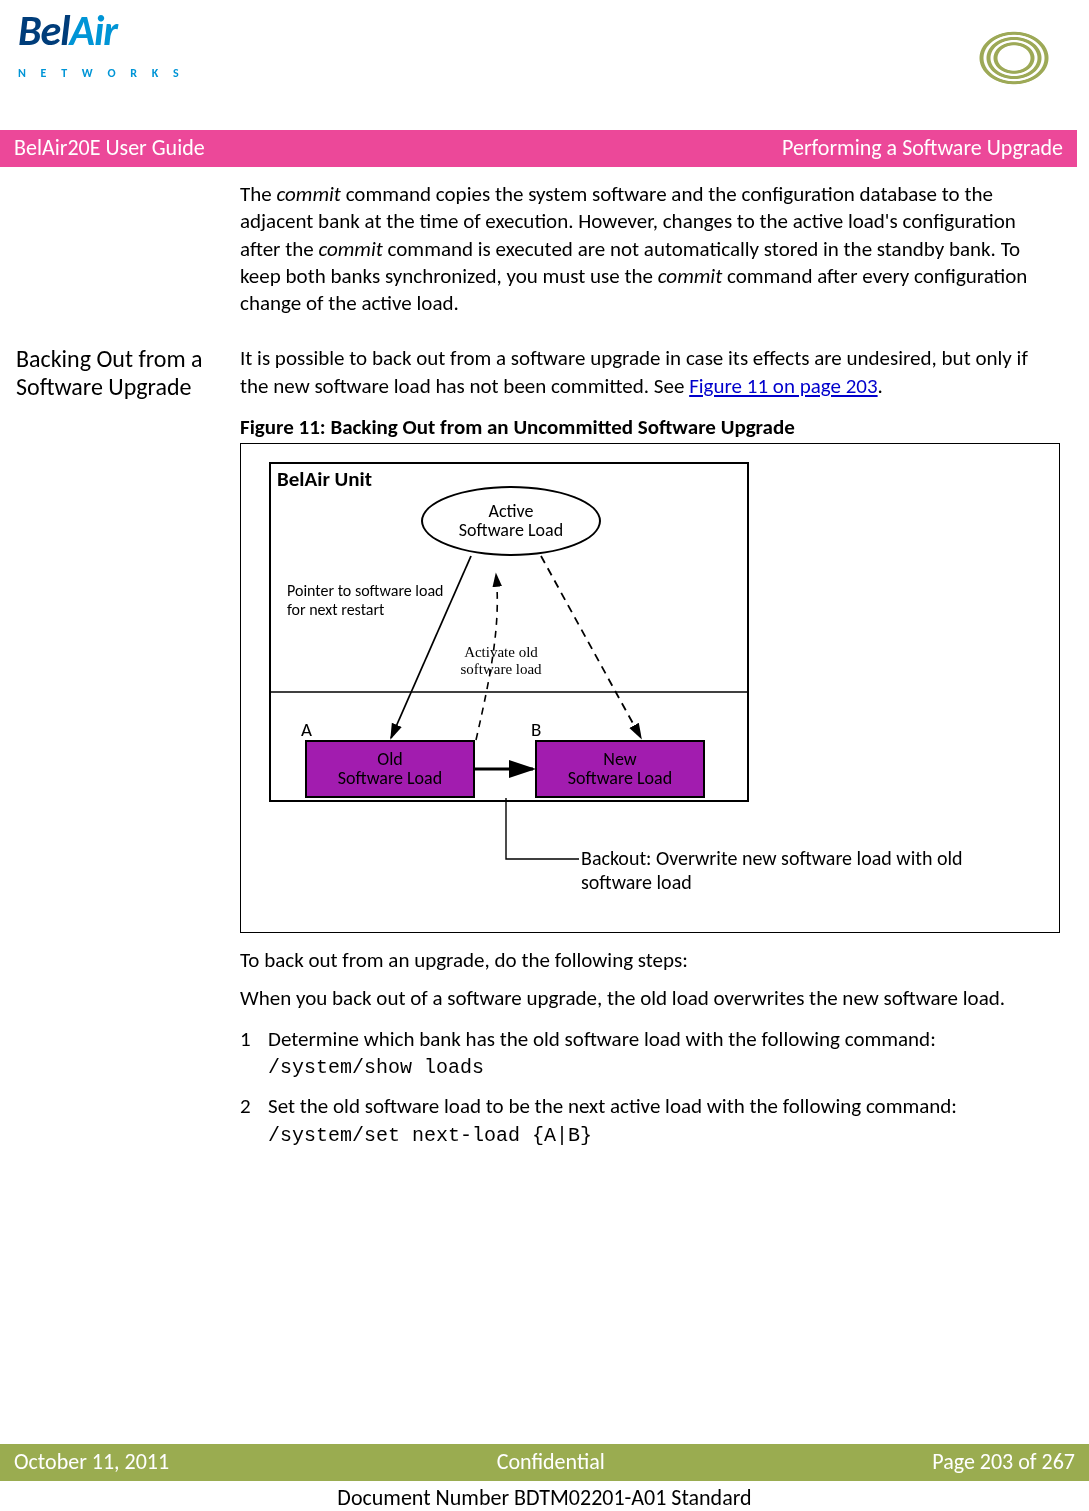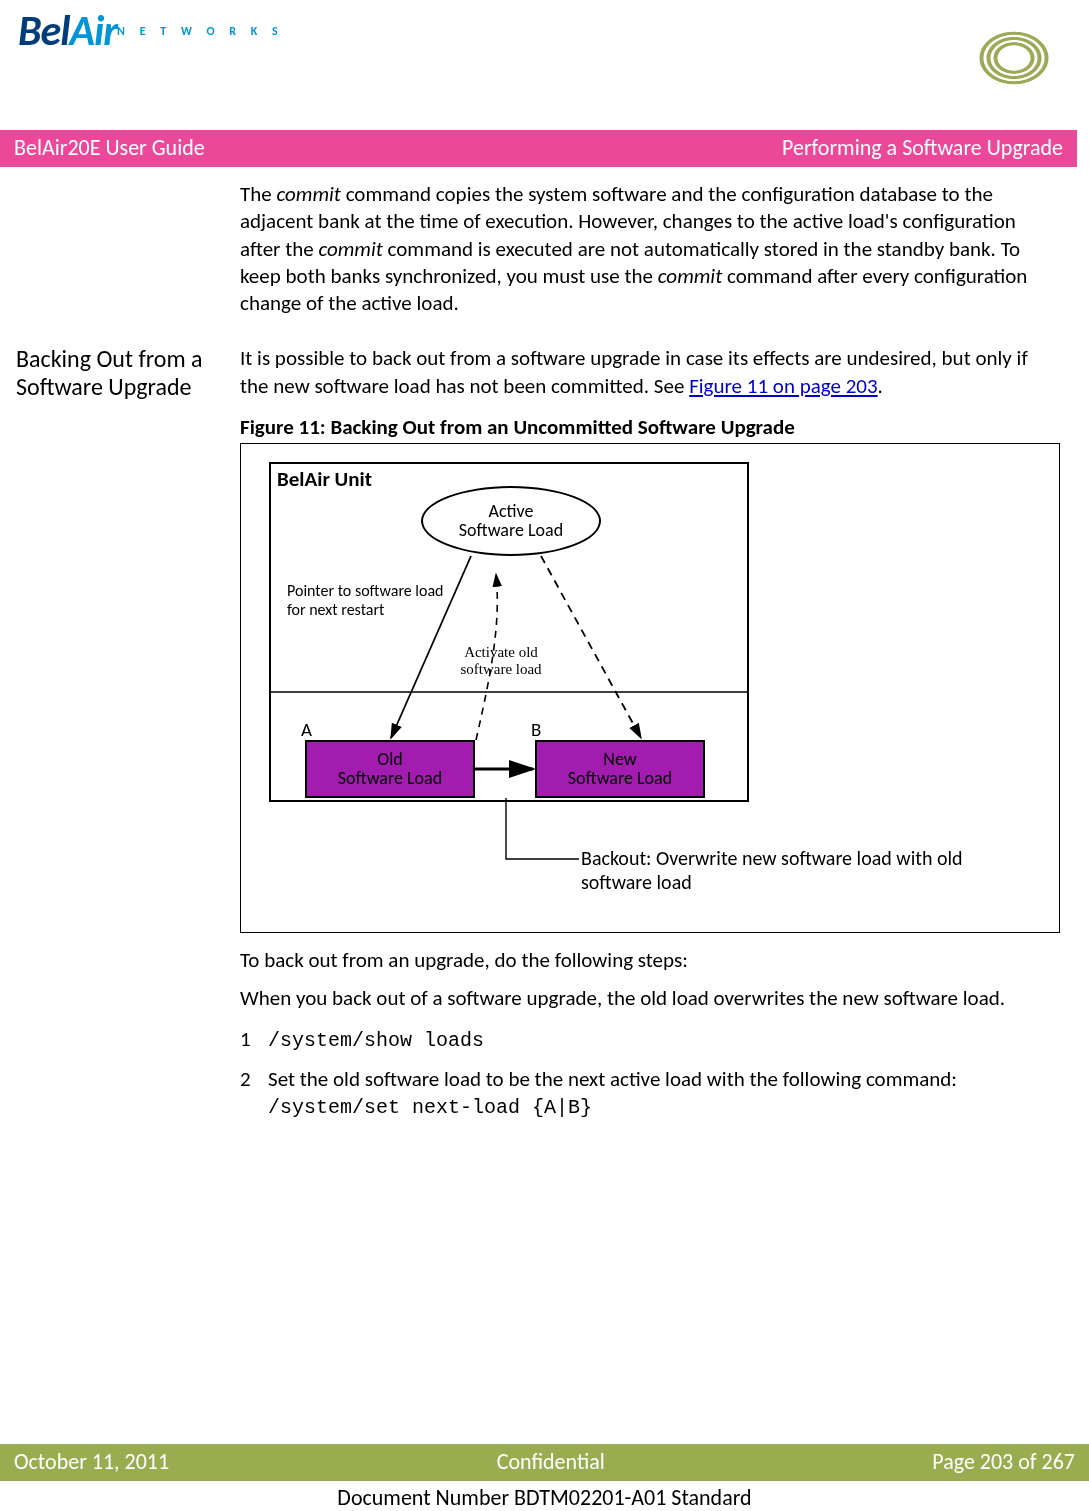--- a/index.html
+++ b/index.html
@@ -19,21 +19,21 @@
   }
   .header {
     display: flex;
     justify-content: space-between;
     align-items: flex-start;
     padding: 0 18px 0 18px;
     height: 120px;
   }
   .logo {
     display: flex;
-    flex-direction: row;
+    flex-direction: column;
     align-items: flex-start;
   }
   .logo-belair {
     font-size: 42px;
     font-weight: bold;
     font-style: italic;
     color: #003d7a;
     letter-spacing: -1px;
     line-height: 1;
   }
@@ -291,20 +291,21 @@
         </svg>
       </div>
 
       <p class="para steps-intro">To back out from an upgrade, do the following steps:</p>
       <p class="para">When you back out of a software upgrade, the old load overwrites the new software load.</p>
 
       <ol class="steps">
         <li>
           <div class="num">1</div>
           <div class="step-body">
+            <div>Determine which bank has the old software load with the following command:</div>
             <div class="code">/system/show loads</div>
           </div>
         </li>
         <li>
           <div class="num">2</div>
           <div class="step-body">
             <div>Set the old software load to be the next active load with the following command:</div>
             <div class="code">/system/set next-load {A|B}</div>
           </div>
         </li>

